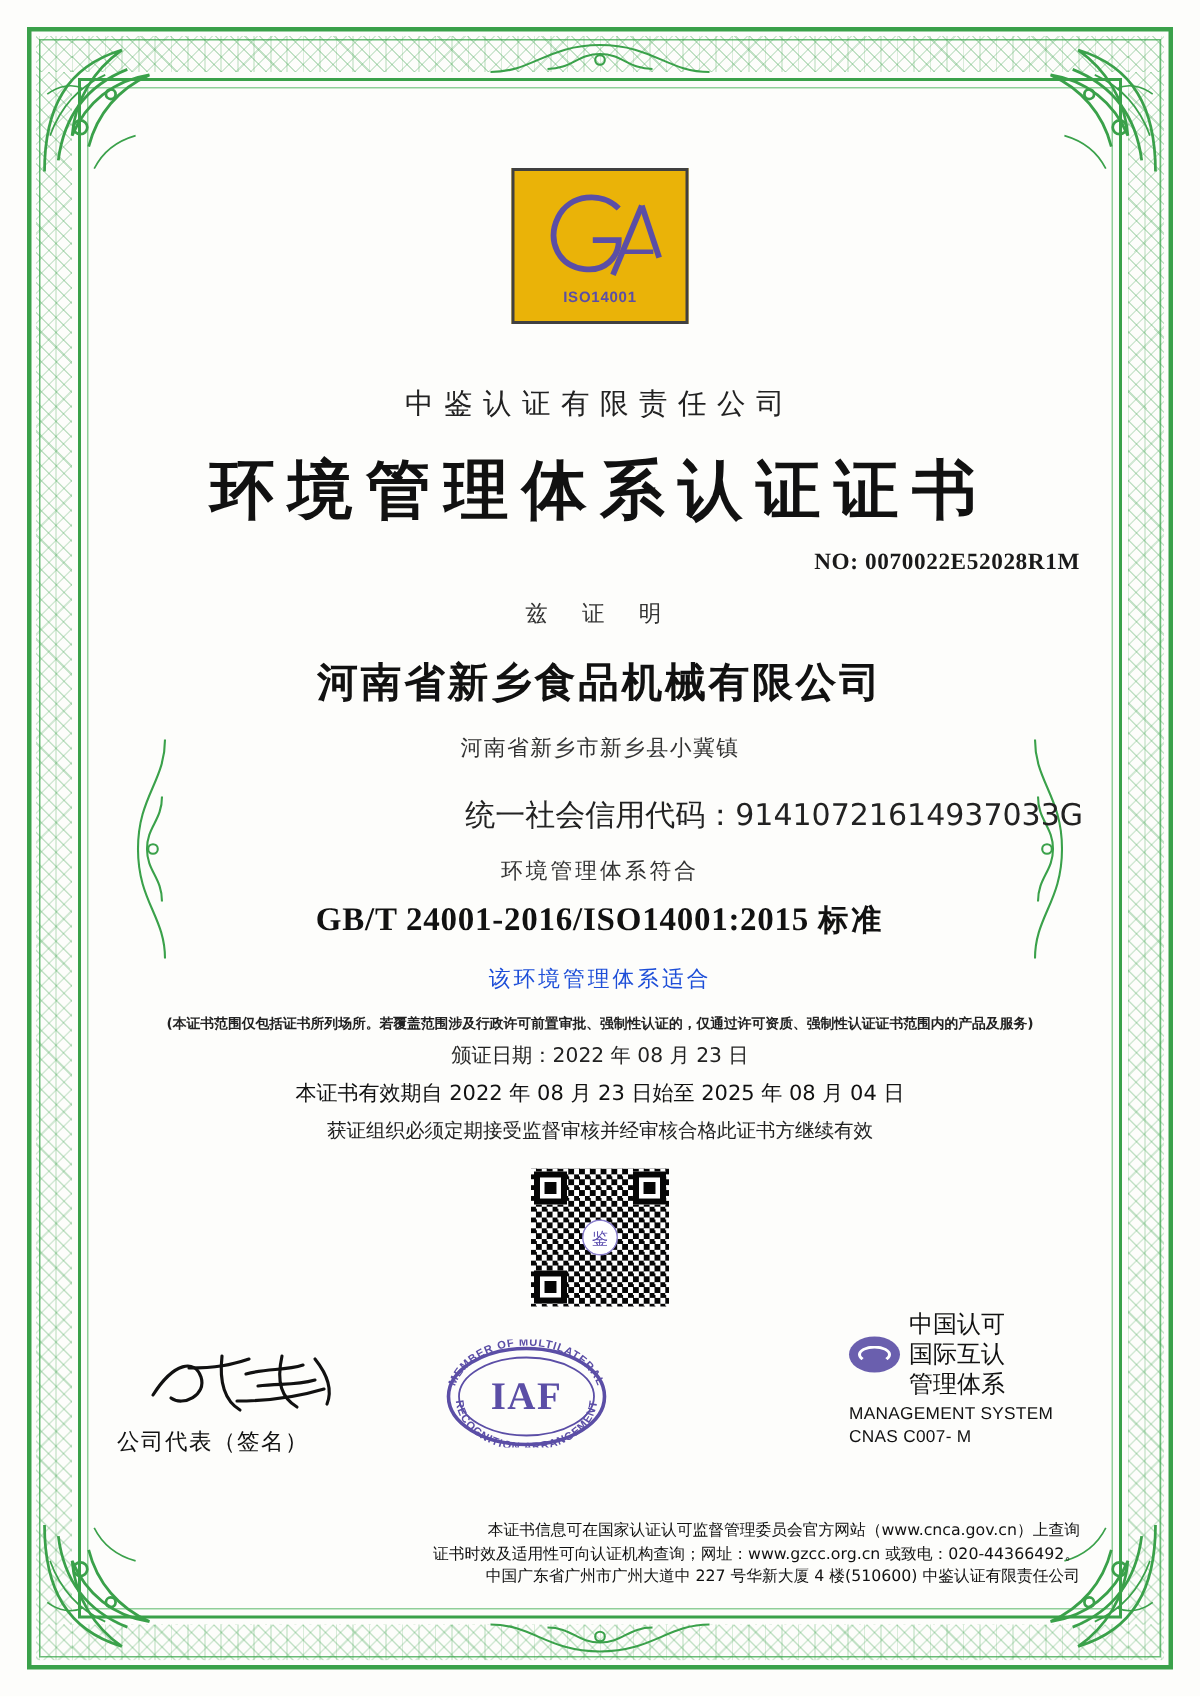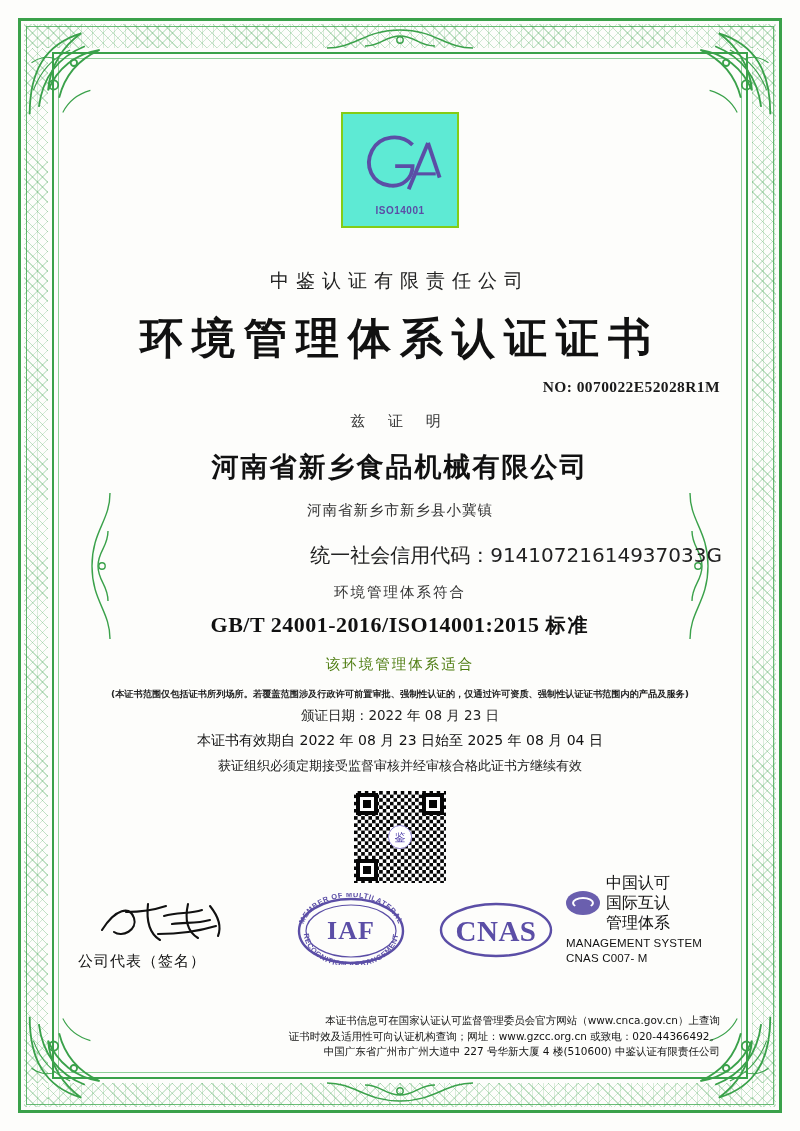--- a/index.html
+++ b/index.html
@@ -91,26 +91,26 @@
 
   
   .content {
     position: absolute;
     left: 70px; right: 70px; top: 64px; bottom: 64px;
     text-align: center;
   }
 
   .logo-box {
     width: 118px;
-    height: 116px;
+    height: 104px;
     margin: 48px auto 0;
-    border: 2px solid #84cc16;
+    border: 2px solid #404040;
     box-sizing: border-box;
     position: relative;
-    background: #5eead4;
+    background: #eab308;
   }
   .logo-box svg { position: absolute; inset: 0; width: 100%; height: 100%; }
   .logo-caption {
     position: absolute;
     left: 0; right: 0;
     bottom: 10px;
     font-family: "Liberation Sans", sans-serif;
     font-size: 10px;
     letter-spacing: 0.5px;
     color: #5b4ea6;
@@ -198,21 +198,21 @@
   .standard .cn {
     font-family: "DejaVu Sans", sans-serif;
     font-size: 20px;
     letter-spacing: 2px;
   }
 
   .scope-label {
     margin-top: 16px;
     font-size: 14.5px;
     letter-spacing: 2px;
-    color: #4d7c0f;
+    color: #1d4ed8;
     font-family: "DejaVu Sans", sans-serif;
   }
 
   .scope {
     margin-top: 12px;
     font-size: 19px;
     font-weight: bold;
     letter-spacing: 1px;
     color: #111;
     font-family: "DejaVu Sans", sans-serif;
@@ -586,26 +586,20 @@
           <text font-family="Liberation Sans, sans-serif" font-size="7.4" fill="#5b4ea6" font-weight="bold" letter-spacing="0.6">
             <textPath href="#iafTop" startOffset="50%" text-anchor="middle">MEMBER OF MULTILATERAL</textPath>
           </text>
           <text font-family="Liberation Sans, sans-serif" font-size="7.4" fill="#5b4ea6" font-weight="bold" letter-spacing="0.6">
             <textPath href="#iafBot" startOffset="50%" text-anchor="middle">RECOGNITION ARRANGEMENT</textPath>
           </text>
           <text x="59" y="46" text-anchor="middle" font-family="Liberation Serif, serif" font-size="26" font-weight="bold" fill="#5b4ea6" letter-spacing="1">IAF</text>
         </svg>
       </div>
 
-      <div class="cnas-mark">
-        <svg width="120" height="62" viewBox="0 0 120 62">
-          <ellipse cx="58" cy="31" rx="55" ry="26" fill="none" stroke="#5b4ea6" stroke-width="2.4"></ellipse>
-          <text x="58" y="42" text-anchor="middle" font-family="Liberation Serif, serif" font-size="29" font-weight="bold" fill="#5b4ea6" letter-spacing="0.5">CNAS</text>
-        </svg>
-      </div>
 
       <div class="cnas-text-block">
         <div class="cnas-logo-row">
           <div class="cnas-oval"></div>
           <div class="cnas-cn">
             <div>中国认可</div>
             <div>国际互认</div>
             <div>管理体系</div>
           </div>
         </div>

